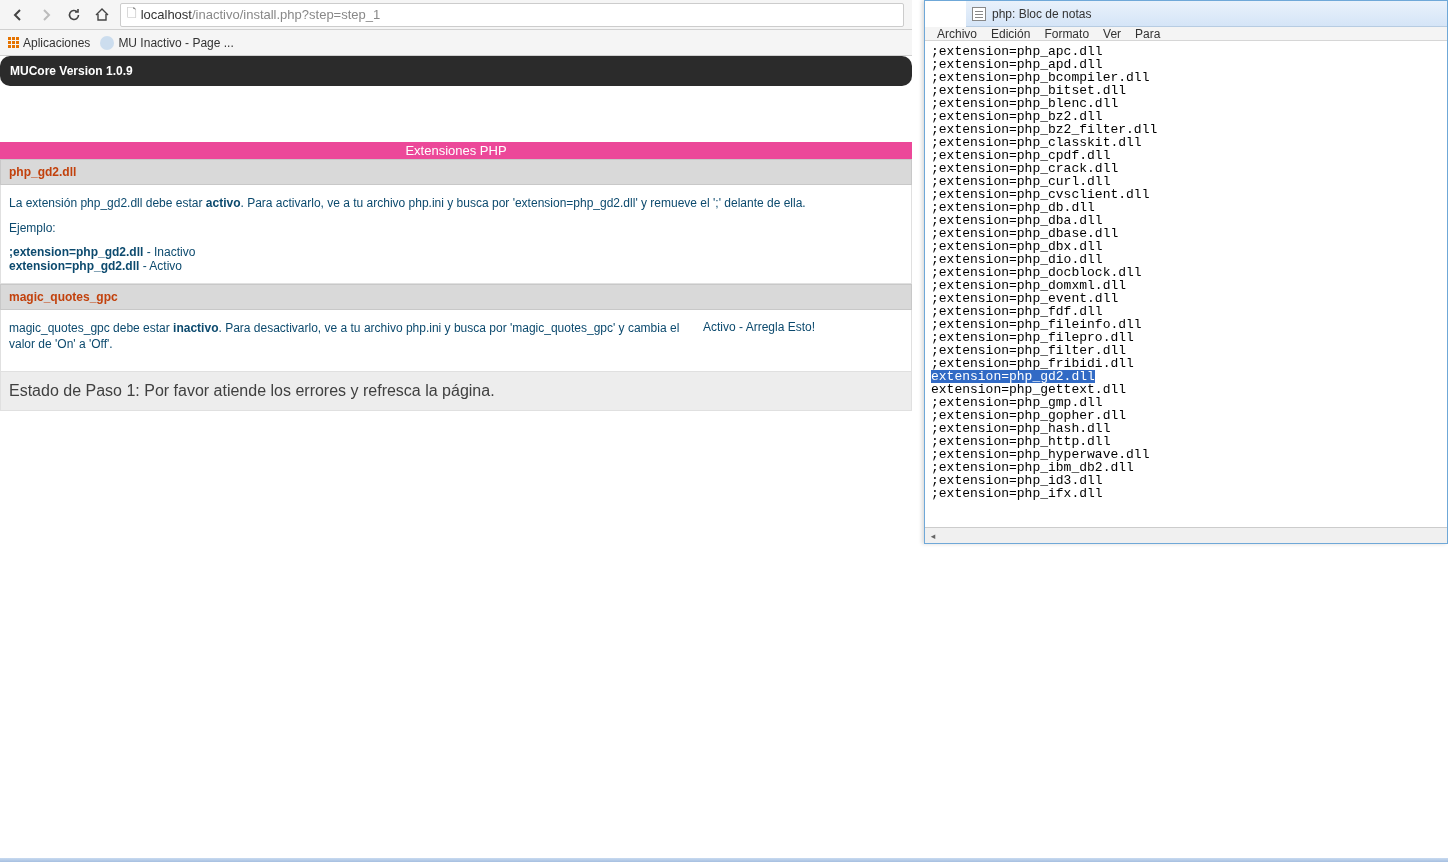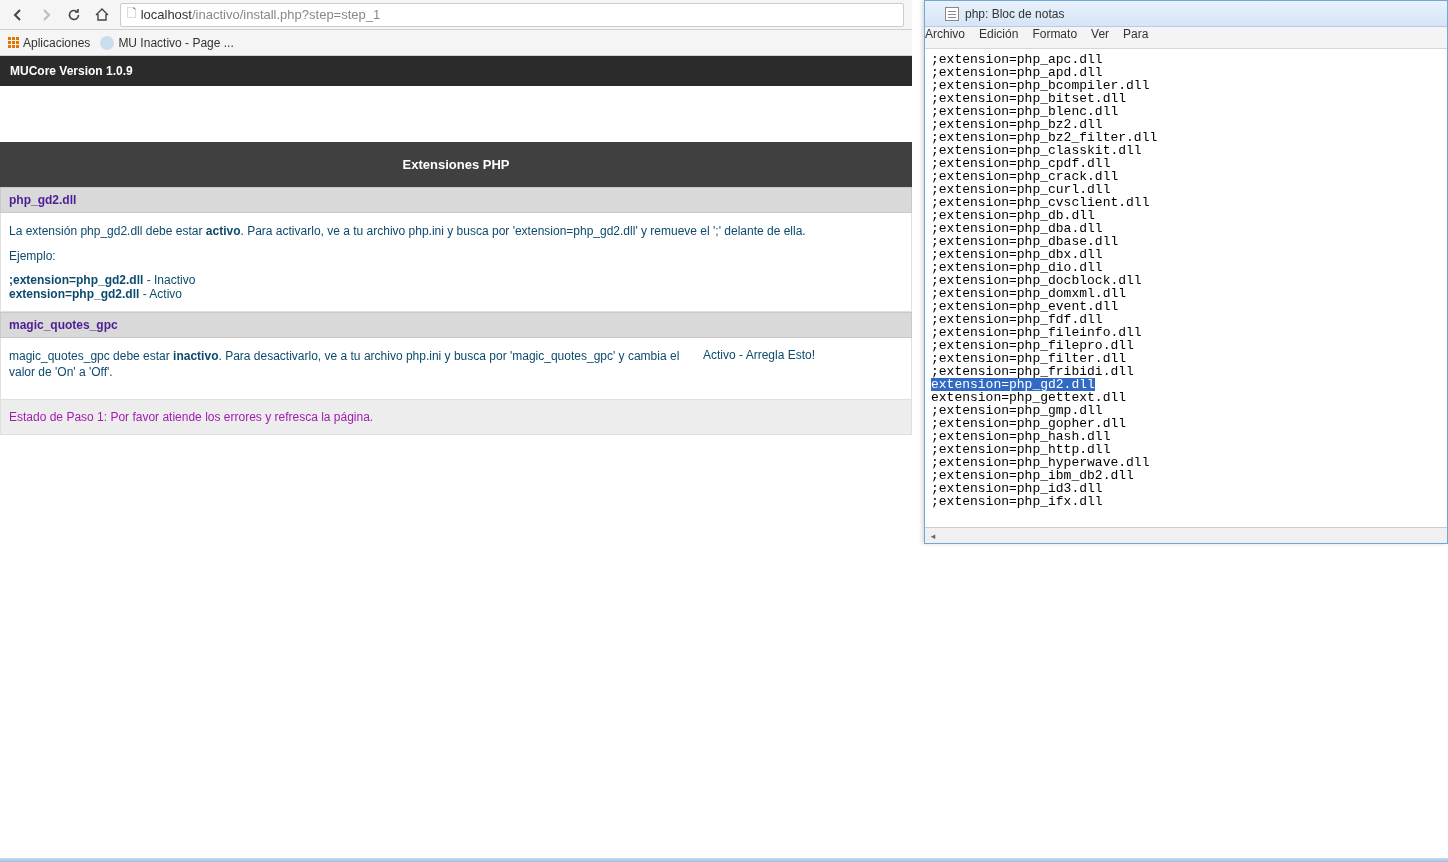--- a/index.html
+++ b/index.html
@@ -16,37 +16,37 @@
 .page-icon { font-size: 12px; color: #888; }
 
 .bookmarks-bar { display: flex; align-items: center; height: 26px; background: #f5f5f5; border-bottom: 1px solid #d0d0d0; padding: 0 8px; gap: 10px; width: 912px; }
 .bookmark-item { display: flex; align-items: center; gap: 4px; font-size: 12px; color: #333; cursor: pointer; }
 .apps-icon { display: inline-grid; grid-template-columns: repeat(3, 3px); grid-template-rows: repeat(3, 3px); gap: 1px; }
 .apps-icon span { background: #e57300; width: 3px; height: 3px; }
 .fav-dot { width: 14px; height: 14px; border-radius: 50%; background: #cde; display: inline-block; }
 
 
 .page-area { width: 912px; }
-.mucore-header { background: #2b2b2b; color: #fff; padding: 8px 10px; font-weight: bold; font-size: 12px; }
+.mucore-header { background: #2b2b2b; color: #fff; padding: 8px 10px; font-weight: bold; font-size: 12px; border-radius: 10px; }
 .spacer { height: 56px; }
-.section-title-dark { background: #404040; color: #fff; text-align: center; font-weight: bold; padding: 15px; font-size: 13px; }
-.subheader { background: #d9d9d9; color: #4c1d95; font-weight: bold; padding: 5px 8px; border: 1px solid #c8c8c8; font-size: 12px; }
+.section-title-dark { background: #ec4899; color: #fff; text-align: center; font-weight: normal; padding: 1px; font-size: 13px; }
+.subheader { background: #d9d9d9; color: #c2410c; font-weight: bold; padding: 5px 8px; border: 1px solid #c8c8c8; font-size: 12px; }
 .content-row { display: flex; padding: 10px 8px; border: 1px solid #e0e0e0; border-top: none; font-size: 12px; color: #0c4a6e; }
 .content-left { flex: 1; padding-right: 16px; }
 .content-right { width: 200px; font-weight: bold; }
 .content-left p { margin-bottom: 8px; line-height: 1.4; }
-.status-row { background: #ededed; border: 1px solid #e0e0e0; border-top: none; padding: 10px 8px; font-size: 12px; color: #a21caf; }
+.status-row { background: #ededed; border: 1px solid #e0e0e0; border-top: none; padding: 10px 8px; font-size: 16px; color: #404040; }
 
 
 .notepad-window { position: absolute; top: 0; right: 0; width: 524px; height: 544px; background: #fff; border: 1px solid #6fa8d8; box-shadow: -2px 0 4px rgba(0,0,0,.15); display: flex; flex-direction: column; }
-.notepad-titlebar { background: linear-gradient(#e9f1fb, #d5e5f7); height: 26px; display: flex; align-items: center; padding: 0 20px; gap: 6px; border-bottom: 1px solid #b7cce2; }
+.notepad-titlebar { background: linear-gradient(#e9f1fb, #d5e5f7); height: 26px; display: flex; align-items: center; padding: 0 6px; gap: 6px; border-bottom: 1px solid #b7cce2; margin-left: 41px; }
 .notepad-icon { width: 14px; height: 14px; background: #fff; border: 1px solid #888; position: relative; }
 .notepad-icon::after { content:""; position:absolute; top:3px; left:2px; right:2px; height:1px; background:#888; box-shadow: 0 3px 0 #888, 0 6px 0 #888; }
 .notepad-title { font-size: 12px; color: #333; }
-.notepad-menubar { background: #f4f4f4; height: 22px; display: flex; align-items: flex-start; padding: 0 0; gap: 14px; border-bottom: 1px solid #d6d6d6; font-size: 12px; color: #333; }
+.notepad-menubar { background: #f4f4f4; height: 14px; display: flex; align-items: center; padding: 0 12px; gap: 14px; border-bottom: 1px solid #d6d6d6; font-size: 12px; color: #333; }
 .notepad-menubar span { cursor: pointer; }
 .notepad-content { flex: 1; padding: 4px 6px; font-family: "Courier New", monospace; font-size: 13px; line-height: 1.0; white-space: pre; overflow: hidden; color: #000; position: relative; }
 .npline { display: block; }
 .selected-line { background: #316ac5; color: #fff; display: inline-block; }
 .notepad-scroll { height: 16px; background: #f0f0f0; border-top: 1px solid #ccc; position: relative; }
 .scroll-arrow-l { position: absolute; left: 0; top: 0; width: 16px; height: 16px; display: flex; align-items: center; justify-content: center; color: #666; font-size: 9px; }
 
 .bottom-taskbar-edge { position: absolute; bottom: 0; left: 0; right: 0; height: 4px; background: linear-gradient(#c8daf0, #a6bfe0); }
 </style>
 </head>

